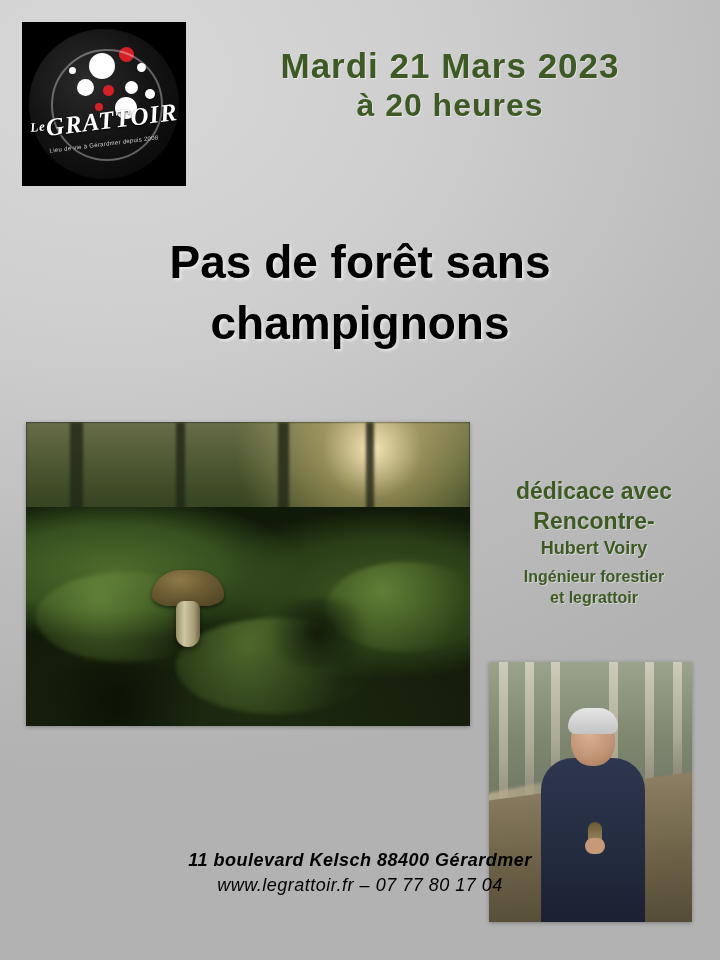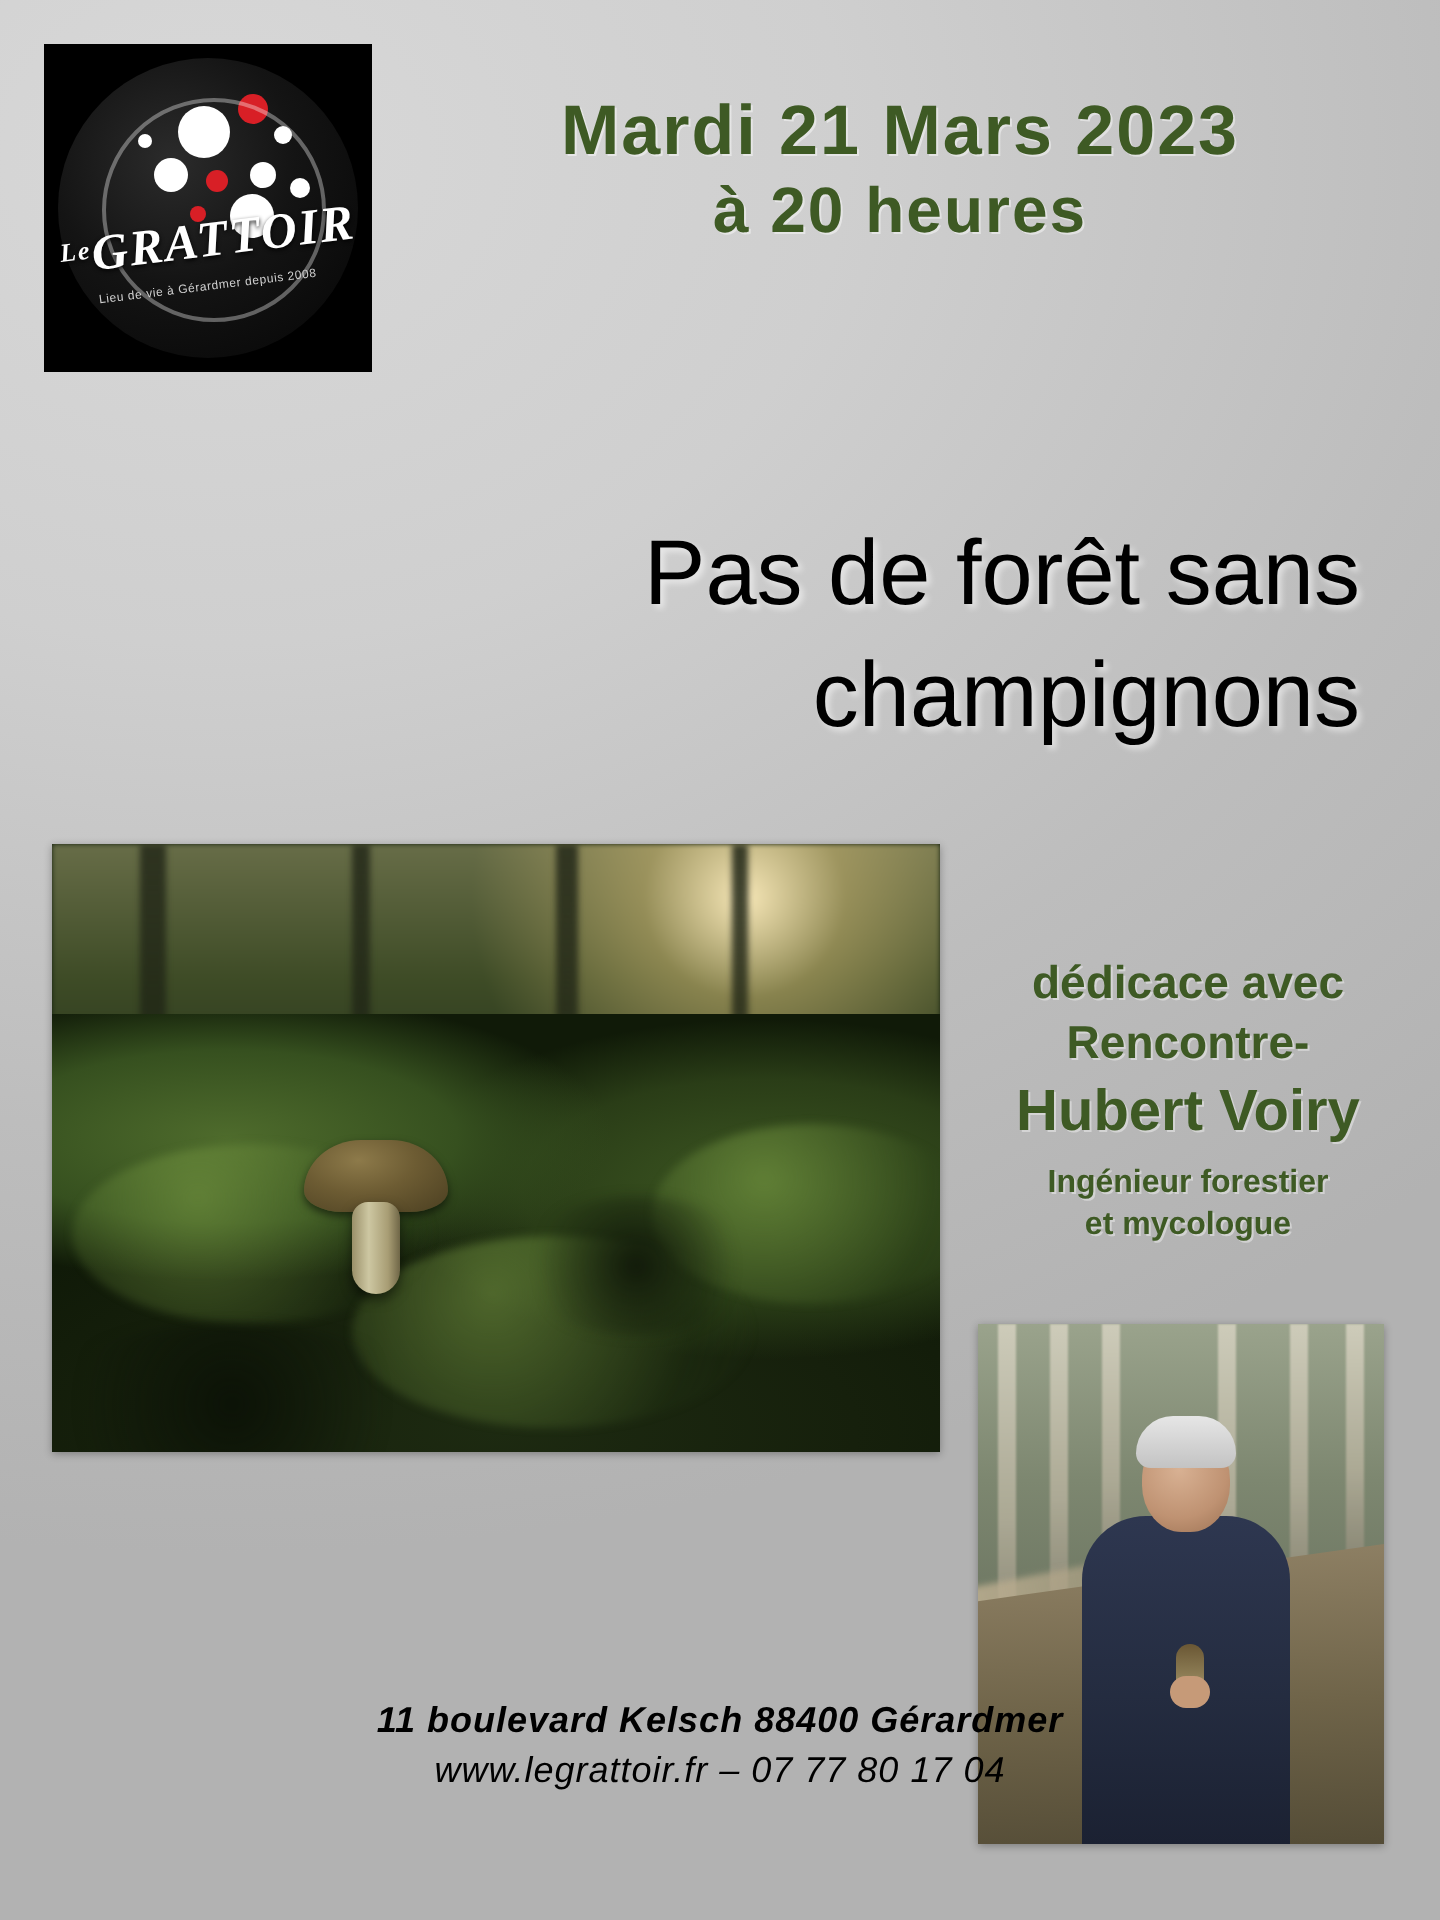--- a/index.html
+++ b/index.html
@@ -113,28 +113,27 @@
   }
   .date-line1 { font-size: 35px; line-height: 1.12; }
   .date-line2 { font-size: 32px; line-height: 1.3; }
 
   
   .title {
     position: absolute;
     left: 40px;
     top: 232px;
     width: 640px;
-    text-align: right;
+    text-align: center;
     color: #000;
-    font-weight: normal;
+    font-weight: bold;
     font-size: 46px;
     line-height: 1.32;
     letter-spacing: 0px;
     text-shadow: 2px 2px 3px rgba(255,255,255,0.55);
-    margin-top: 24px;
   }
 
   
   .forest-photo {
     position: absolute;
     left: 26px;
     top: 422px;
     width: 444px;
     height: 304px;
     overflow: hidden;
@@ -208,21 +207,21 @@
     position: absolute;
     left: 486px;
     top: 476px;
     width: 216px;
     text-align: center;
     color: #3e5a24;
     font-weight: bold;
     text-shadow: 1px 1px 0 rgba(255,255,255,0.4);
   }
   .rencontre .l1 { font-size: 23px; line-height: 1.32; }
-  .rencontre .l2 { font-size: 29px; line-height: 1.32; }
+  .rencontre .l2 { font-size: 18px; line-height: 1.32; }
   .rencontre .role {
     font-size: 16px;
     line-height: 1.3;
     margin-top: 7px;
   }
 
   
   .portrait {
     position: absolute;
     left: 489px;
@@ -406,21 +405,21 @@
       <div class="cap"></div>
       <div class="stem"></div>
     </div>
   </div>
 
   <div class="rencontre">
     <div class="l1">dédicace avec</div>
     <div class="l1">Rencontre-</div>
     <div class="l2">Hubert Voiry</div>
     <div class="role">Ingénieur forestier</div>
-    <div class="role" style="margin-top:0;">et mycologue</div>
+    <div class="role" style="margin-top:0;">et legrattoir</div>
   </div>
 
   <div class="portrait">
     <div class="bg"></div>
     <div class="tree" style="left:10px;"></div>
     <div class="tree" style="left:36px; height:56%;"></div>
     <div class="tree" style="left:62px; height:50%;"></div>
     <div class="tree" style="left:120px; height:58%;"></div>
     <div class="tree" style="left:156px; height:52%;"></div>
     <div class="tree" style="left:184px; height:46%;"></div>

